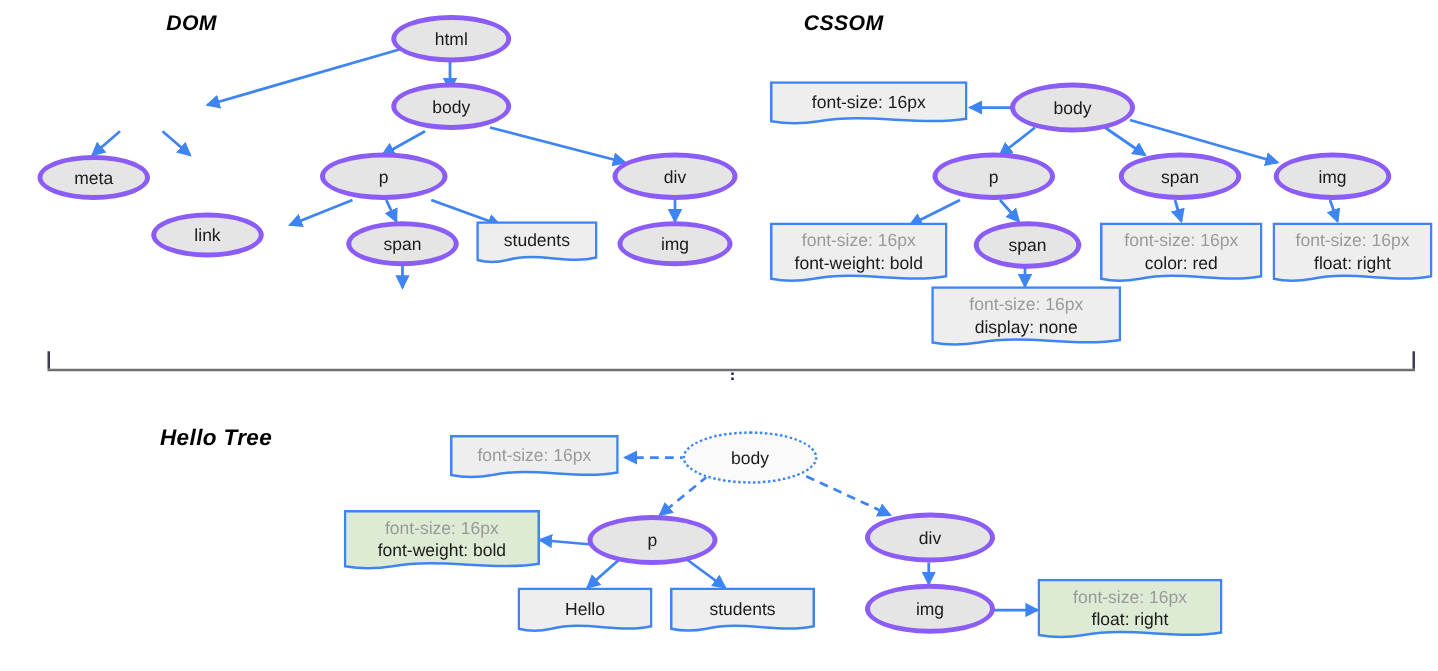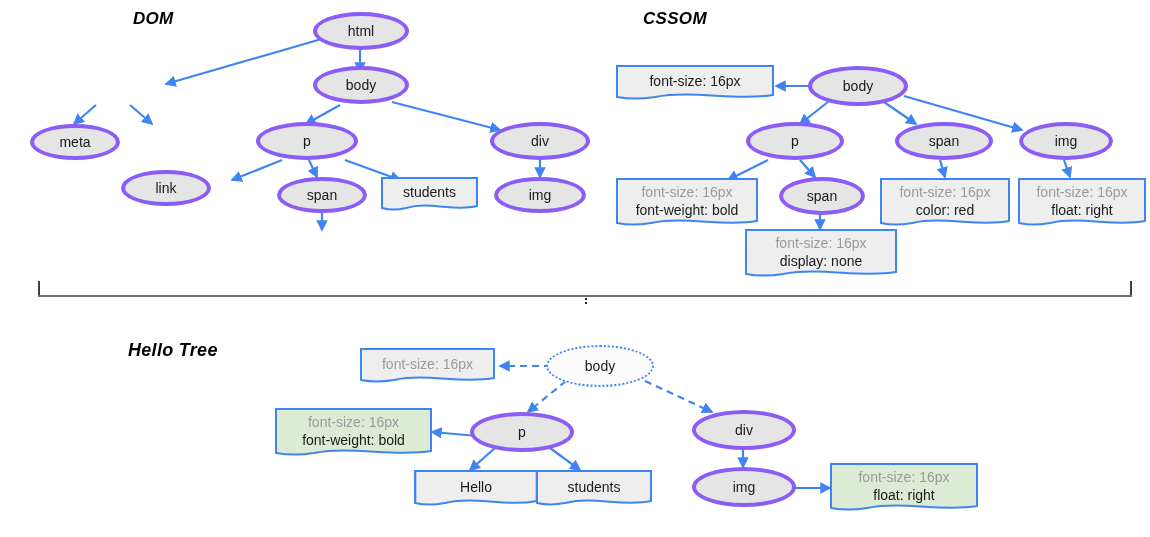--- a/index.html
+++ b/index.html
@@ -311,21 +311,21 @@
   <div class="node-box" style="left:275px; top:408px; width:157px; height:52px;">
     <svg class="doc-shape" viewBox="0 0 157 52" preserveAspectRatio="none">
       <path d="M1,1 L156,1 L156,43 C118,49 78,38 39,45 C26,47 13,47 1,45 Z" fill="#DEEBD4" stroke="#3E85F3" stroke-width="2"></path>
     </svg>
     <div class="doc-label">
       <span class="muted">font-size: 16px</span>
       <span class="strong">font-weight: bold</span>
     </div>
   </div>
 
-  <div class="node-box" style="left:414px; top:470px; width:124px; height:40px;">
+  <div class="node-box" style="left:414px; top:470px; width:108px; height:40px;">
     <svg class="doc-shape" viewBox="0 0 108 40" preserveAspectRatio="none">
       <path d="M1,1 L107,1 L107,31 C81,37 54,26 27,33 C18,35 9,35 1,33 Z" fill="#EEEEEE" stroke="#3E85F3" stroke-width="2"></path>
     </svg>
     <div class="doc-label">
       <span>Hello</span>
     </div>
   </div>
 
   <div class="node-box" style="left:536px; top:470px; width:116px; height:40px;">
     <svg class="doc-shape" viewBox="0 0 116 40" preserveAspectRatio="none">

